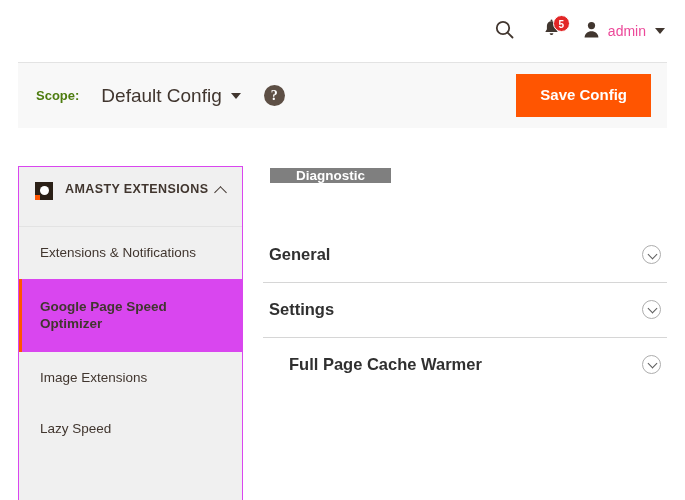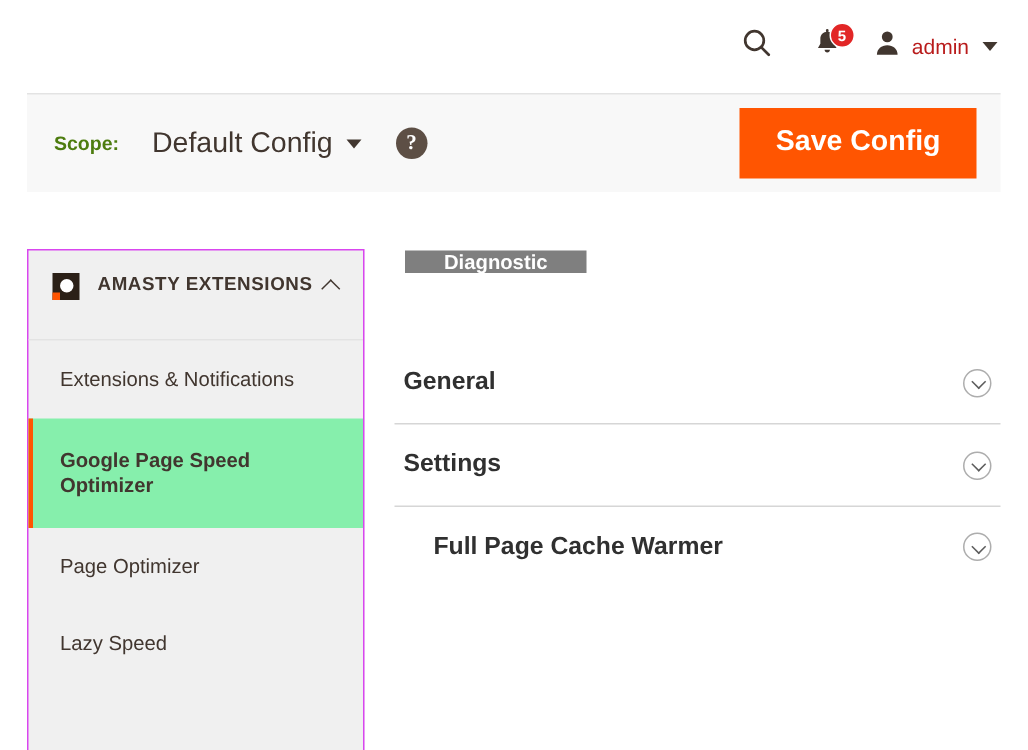--- a/index.html
+++ b/index.html
@@ -68,21 +68,21 @@
   .user-menu {
     display: flex;
     align-items: center;
     gap: 7px;
     cursor: pointer;
     padding: 4px 2px 4px 4px;
   }
 
   .user-name {
     font-size: 14px;
-    color: #b91c1c;
+    color: #ec4899;
     text-align: center;
   }
 
   .caret-down {
     width: 0; height: 0;
     border-left: 5px solid transparent;
     border-right: 5px solid transparent;
     border-top: 6px solid #41362f;
     margin-left: 2px;
   }
@@ -138,21 +138,21 @@
     margin-left: 23px;
     cursor: pointer;
   }
 
   .save-btn {
     margin-left: auto;
     background: #ff5501;
     color: #ffffff;
     border: none;
     font-family: "Liberation Sans", sans-serif;
-    font-size: 19px;
+    font-size: 15px;
     font-weight: bold;
     padding: 13px 24px;
     cursor: pointer;
     line-height: 1.1;
   }
 
   
   .content-wrap {
     display: flex;
     padding: 0 18px;
@@ -231,21 +231,21 @@
   .sidebar-item {
     padding: 17px 16px 17px 18px;
     font-size: 13.5px;
     color: #41362f;
     cursor: pointer;
     border-left: 3px solid transparent;
     line-height: 1.3;
   }
 
   .sidebar-item.active {
-    background: #86efac;
+    background: #d946ef;
     border-left: 3px solid #ff5501;
     font-weight: bold;
     padding-top: 19px;
     padding-bottom: 19px;
   }
 
   
   .main {
     flex: 1;
     padding-left: 20px;
@@ -263,21 +263,21 @@
     margin-top: -5px;
     margin-left: 7px;
   }
 
   .sections {
     margin-top: 44px;
   }
 
   .section-row {
     display: flex;
-    align-items: flex-end;
+    align-items: flex-start;
     padding: 17px 6px 17px 6px;
     border-bottom: 1px solid #d6d6d6;
     cursor: pointer;
   }
   .section-row:last-child { border-bottom: none; margin-left: 20px; }
 
   .section-title {
     font-size: 16.5px;
     font-weight: bold;
     color: #303030;
@@ -361,21 +361,21 @@
   <nav class="sidebar">
 
     <div class="sidebar-header">
       <span class="amasty-logo"></span>
       <span class="sidebar-title">AMASTY EXTENSIONS</span>
       <span class="collapse-chevron"></span>
     </div>
 
     <div class="sidebar-item">Extensions &amp; Notifications</div>
     <div class="sidebar-item active">Google Page Speed Optimizer</div>
-    <div class="sidebar-item">Page Optimizer</div>
+    <div class="sidebar-item">Image Extensions</div>
     <div class="sidebar-item">Lazy Speed</div>
 
   </nav>
 
   <main class="main">
 
     <button class="diagnostic-btn">Diagnostic</button>
 
     <div class="sections">
 

